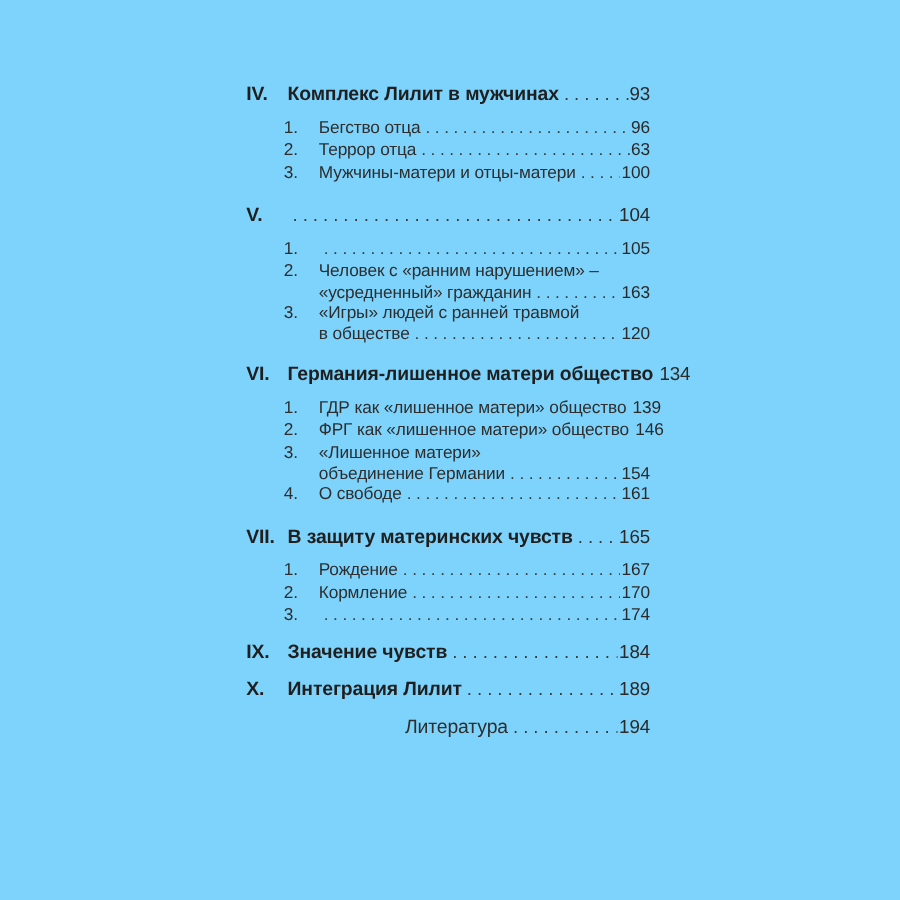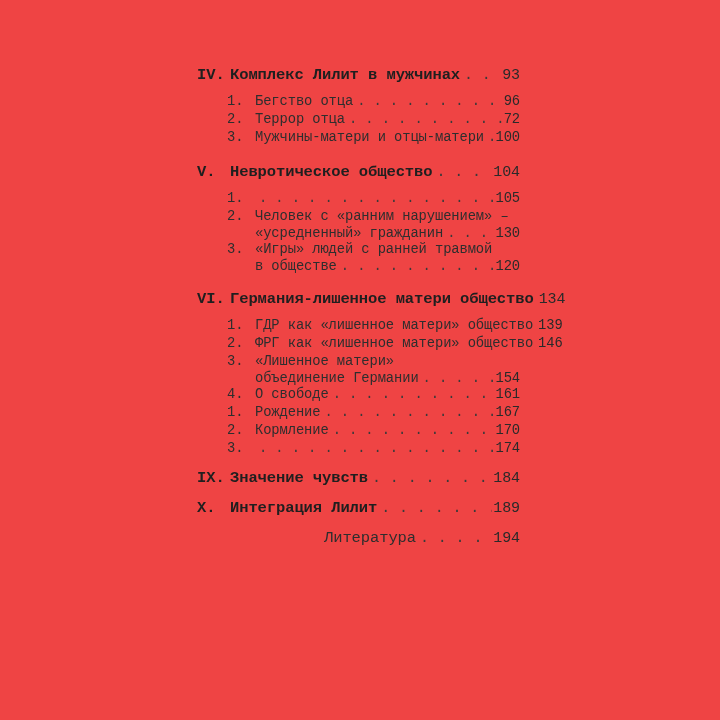--- a/index.html
+++ b/index.html
@@ -4,23 +4,23 @@
 <style>
   html, body {
     margin: 0;
     padding: 0;
     background: #ffffff;
   }
   .canvas {
     position: relative;
     width: 720px;
     height: 720px;
-    background: #ef4444;
+    background: #7dd3fc;
     overflow: hidden;
-    font-family: Liberation Mono, monospace;
+    font-family: Liberation Sans, sans-serif;
     color: #2e2e2e;
   }
   .toc {
     position: absolute;
     left: 197px;
     top: 0;
     width: 323px;
     padding-top: 66px;
   }
   .row {
@@ -101,47 +101,46 @@
       <div class="row item">
         <span class="num">1.</span>
         <span class="text">Бегство отца</span>
         <span class="leader"></span>
         <span class="page">96</span>
       </div>
       <div class="row item">
         <span class="num">2.</span>
         <span class="text">Террор отца</span>
         <span class="leader"></span>
-        <span class="page">72</span>
+        <span class="page">63</span>
       </div>
       <div class="row item">
         <span class="num">3.</span>
         <span class="text">Мужчины-матери и отцы-матери</span>
         <span class="leader"></span>
         <span class="page">100</span>
       </div>
       <div class="row sec">
         <span class="roman">V.</span>
-        <span class="text">Невротическое общество</span>
         <span class="leader"></span>
         <span class="page">104</span>
       </div>
       <div class="row item">
         <span class="num">1.</span>
         <span class="leader"></span>
         <span class="page">105</span>
       </div>
       <div class="row item">
         <span class="num">2.</span>
         <span class="text">Человек с «ранним нарушением» –</span>
       </div>
       <div class="row item cont">
         <span class="text">«усредненный» гражданин</span>
         <span class="leader"></span>
-        <span class="page">130</span>
+        <span class="page">163</span>
       </div>
       <div class="row item">
         <span class="num">3.</span>
         <span class="text">«Игры» людей с ранней травмой</span>
       </div>
       <div class="row item cont">
         <span class="text">в обществе</span>
         <span class="leader"></span>
         <span class="page">120</span>
       </div>
@@ -170,20 +169,26 @@
       <div class="row item cont">
         <span class="text">объединение Германии</span>
         <span class="leader"></span>
         <span class="page">154</span>
       </div>
       <div class="row item">
         <span class="num">4.</span>
         <span class="text">О свободе</span>
         <span class="leader"></span>
         <span class="page">161</span>
+      </div>
+      <div class="row sec">
+        <span class="roman">VII.</span>
+        <span class="text">В защиту материнских чувств</span>
+        <span class="leader"></span>
+        <span class="page">165</span>
       </div>
       <div class="row item">
         <span class="num">1.</span>
         <span class="text">Рождение</span>
         <span class="leader"></span>
         <span class="page">167</span>
       </div>
       <div class="row item">
         <span class="num">2.</span>
         <span class="text">Кормление</span>

